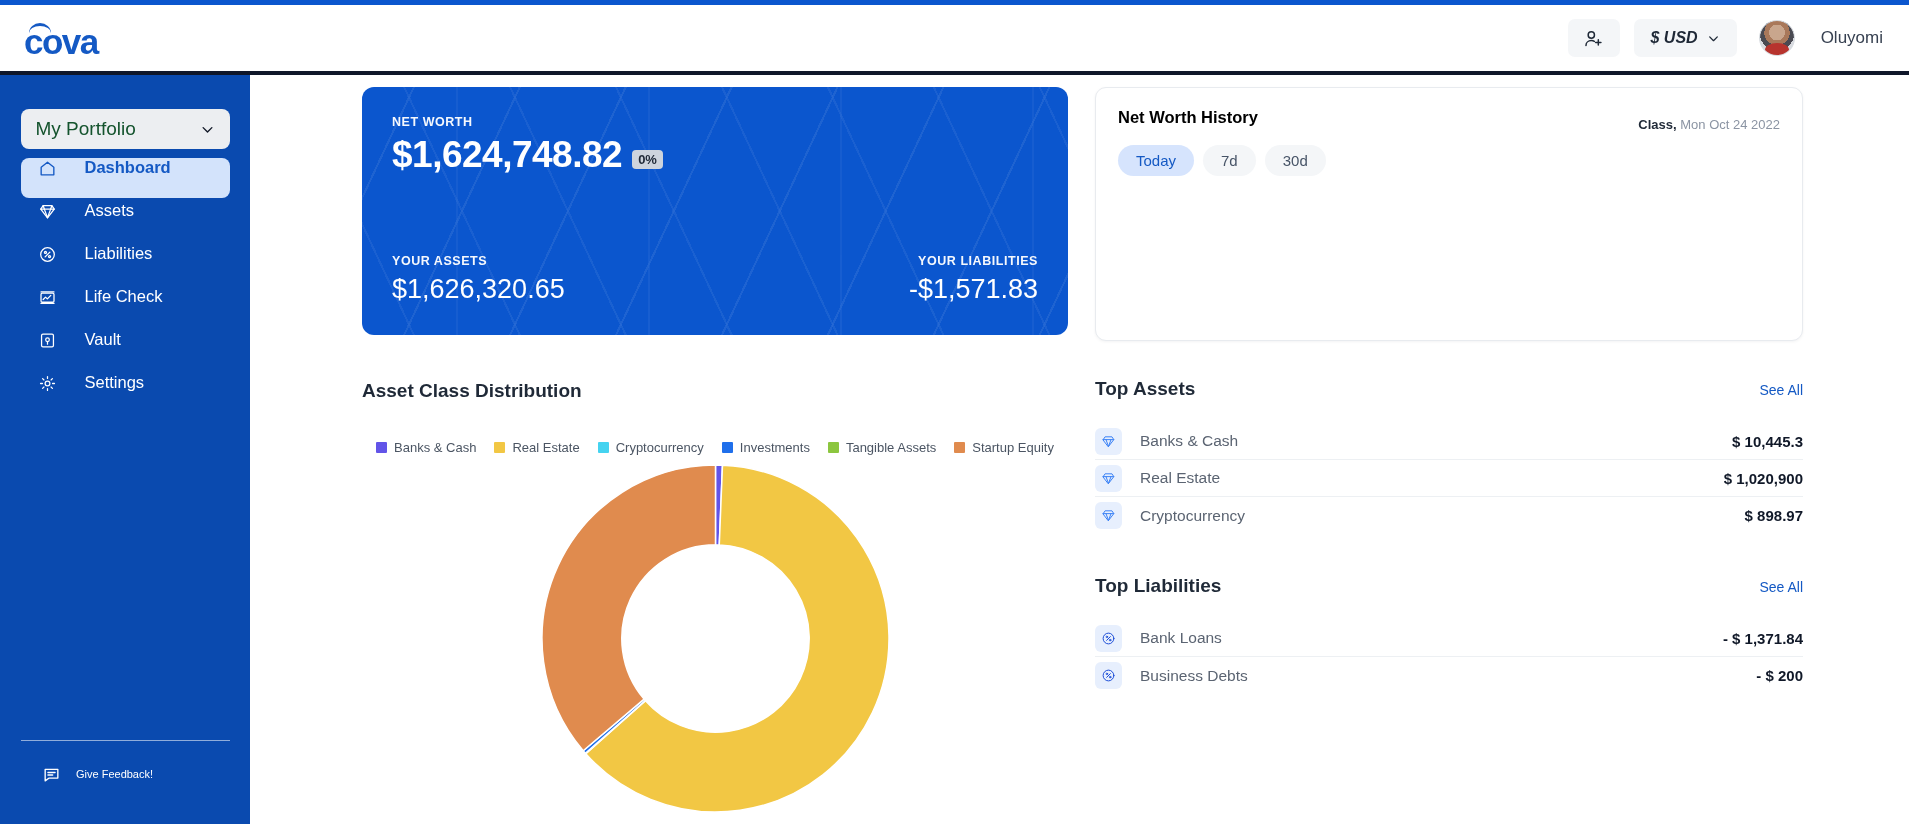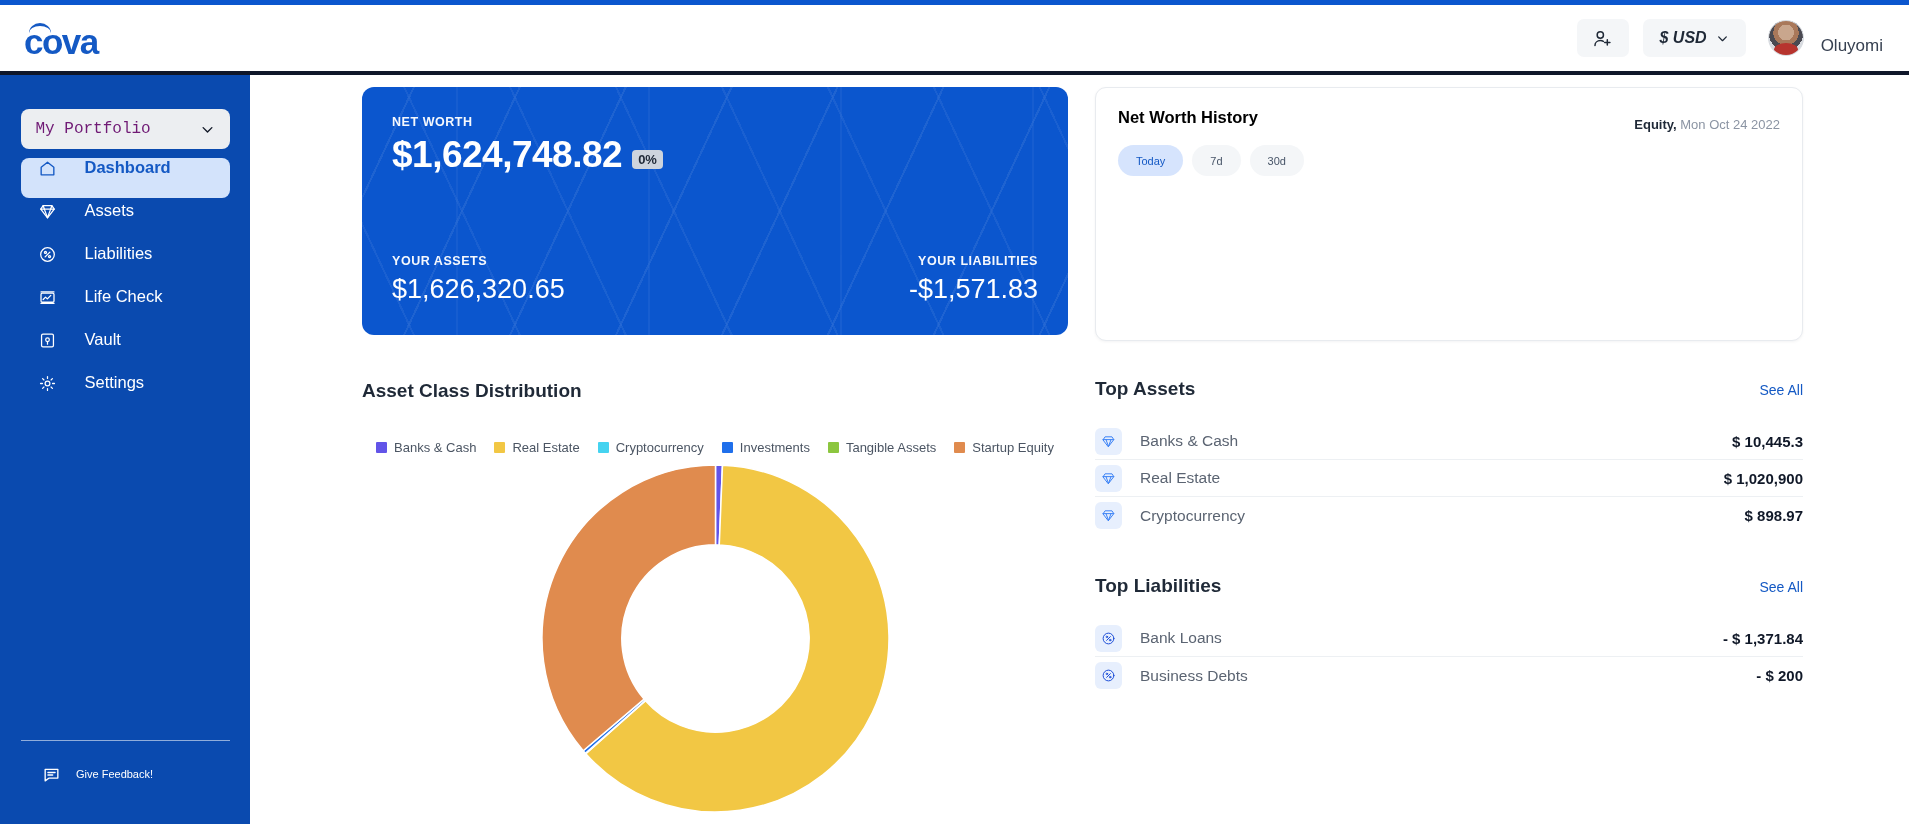--- a/index.html
+++ b/index.html
@@ -70,21 +70,21 @@
     height: 38px;
     padding: 0 17px;
     background: #f4f6f8;
     border-radius: 7px;
     display: flex; align-items: center; gap: 9px;
     font-size: 16px; font-weight: 600; color: #1f2937;
     cursor: pointer;
     font-style: italic;
   }
   .user-box {
-    display: flex; align-items: flex-end; gap: 17px;
+    display: flex; align-items: center; gap: 26px;
     cursor: pointer; margin-left: 8px;
   }
   .avatar {
     width: 36px; height: 36px; border-radius: 50%;
     background: radial-gradient(circle at 50% 34%, #c9a68d 0 28%, #a9785a 28% 45%, #4a4a52 45% 62%, #d9dbe0 62% 100%);
     border: 1px solid #d7dbe0;
     overflow: hidden; position: relative;
   }
   .avatar::after {
     content: ""; position: absolute; left: 50%; bottom: -2px;
@@ -103,21 +103,21 @@
   .portfolio-select {
     margin: 34px auto 0;
     width: 209px; height: 40px;
     background: #eceef1;
     border-radius: 8px;
     display: flex; align-items: center;
     padding: 0 15px;
     cursor: pointer;
   }
   .portfolio-select .ps-label {
-    font-size: 16px; color: #701a75; flex: 1; font-family: Liberation Mono, monospace;
+    font-size: 19px; color: #14532d; flex: 1;
   }
   .nav { margin-top: 9px; }
   .nav-item {
     width: 209px; height: 40px;
     margin: 0 auto 3px;
     border-radius: 8px;
     display: flex; align-items: flex-start;
     padding-left: 17px; gap: 27px;
     cursor: pointer;
   }
@@ -191,21 +191,21 @@
   .nwh-head { display: flex; align-items: flex-start; padding: 20px 22px 0; }
   .nwh-title { font-size: 16.5px; font-weight: 700; color: #000000; }
   .nwh-date { margin-left: auto; font-size: 13px; color: #8b94a3; padding-top: 9px; }
   .nwh-date b { color: #1f2937; font-weight: 700; }
   .pills { display: flex; gap: 9px; padding: 13px 22px 0; }
   .pill {
     height: 31px; padding: 0 18px;
     border-radius: 16px;
     background: #f4f6f8;
     display: flex; align-items: center;
-    font-size: 11px; color: #475467;
+    font-size: 15px; color: #475467;
     cursor: pointer;
   }
   .pill.active { background: #d6e4fd; color: #1459C4; }
 
   
   .acd-title {
     position: absolute; left: 112px; top: 305px;
     font-size: 19px; font-weight: 600; color: #1f2937;
   }
   .legend {
@@ -396,21 +396,21 @@
             <div class="nw-sub-value">-$1,571.83</div>
           </div>
         </div>
       </div>
     </div>
 
     <div class="nwh-card">
       <div class="nwh-head">
         <div class="nwh-title">Net Worth History</div>
         <div class="nwh-date">
-          <b>Equity,</b>
+          <b>Class,</b>
           <span>Mon Oct 24 2022</span>
         </div>
       </div>
       <div class="pills">
         <div class="pill active">Today</div>
         <div class="pill">7d</div>
         <div class="pill">30d</div>
       </div>
       <div style="height:150px"></div>
     </div>

